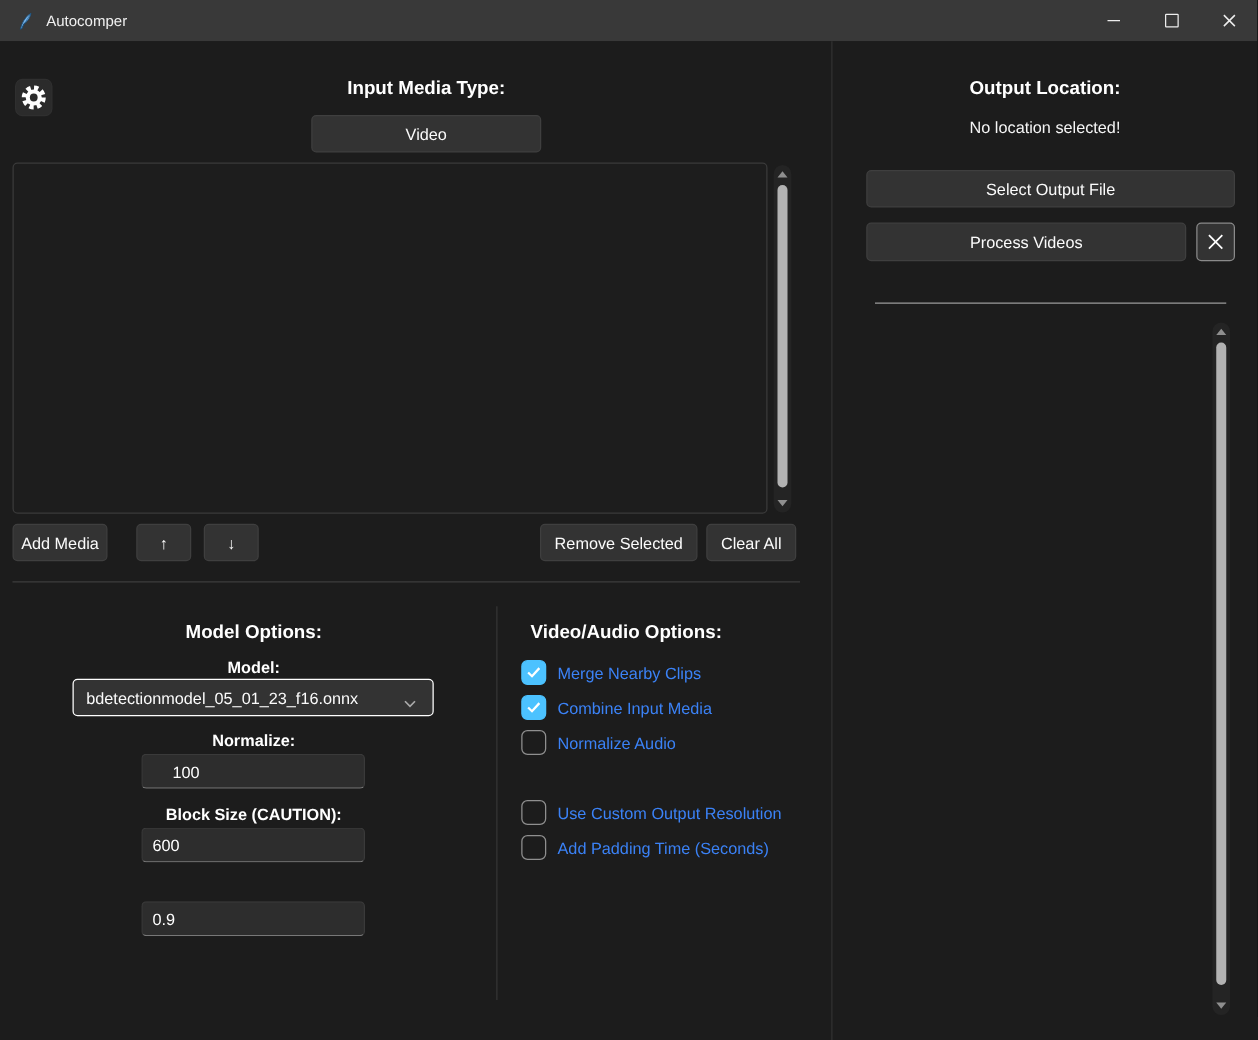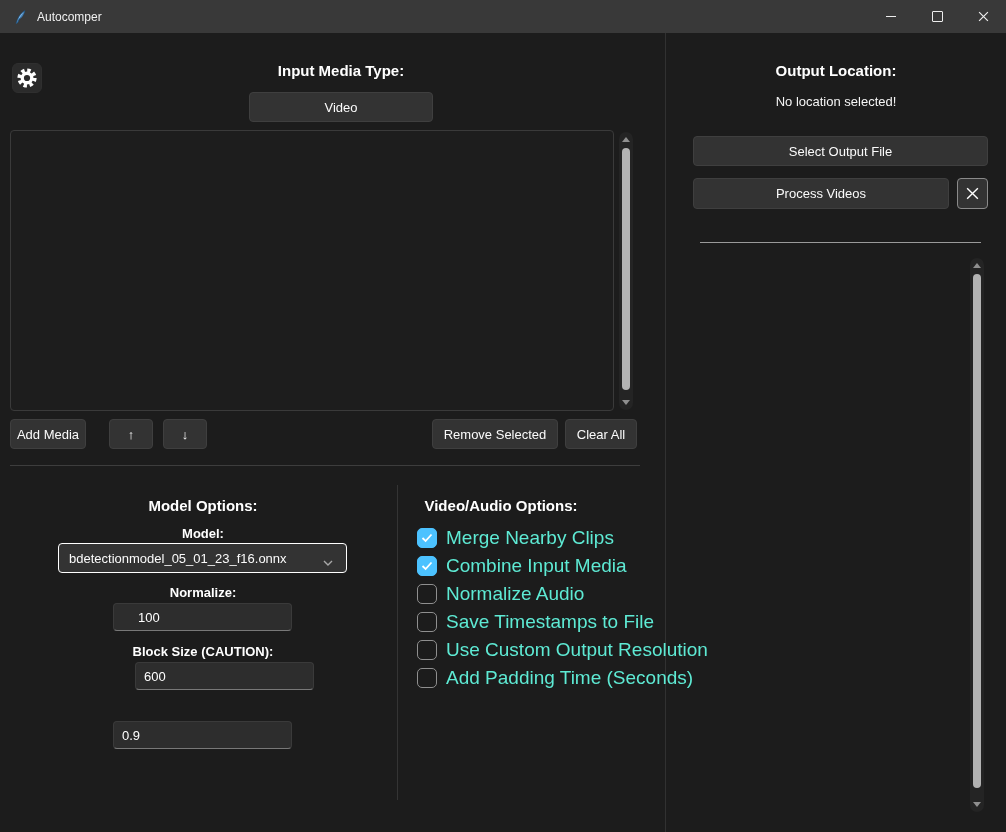--- a/index.html
+++ b/index.html
@@ -60,21 +60,21 @@
   
   .cb-row{position:absolute;height:20px;display:flex;align-items:center;}
   .cb{
     width:20px;height:20px;border-radius:5px;border:1px solid #8f8f8f;
     box-sizing:border-box;display:flex;align-items:center;justify-content:center;
     background:transparent;flex:0 0 auto;
   }
   .cb svg{display:none;}
   .cb.checked{background:#4cc2ff;border-color:#4cc2ff;}
   .cb.checked svg{display:block;}
-  .cb-label{color:#5eead4;font-size:19px;margin-left:9px;white-space:nowrap;}
+  .cb-label{color:#3b82f6;font-size:13px;margin-left:9px;white-space:nowrap;}
   
   .scrollbar{position:absolute;width:14px;background:#242424;border-radius:7px;}
   .sb-thumb{position:absolute;left:3px;width:8px;background:#b3b3b3;border-radius:4px;}
   .sb-arrow{position:absolute;left:3px;width:0;height:0;border-left:4px solid transparent;border-right:4px solid transparent;}
   .sb-arrow.up{top:5px;border-bottom:5px solid #8f8f8f;}
   .sb-arrow.down{bottom:5px;border-top:5px solid #8f8f8f;}
   .arrow-font{font-size:13px;}
 </style>
 </head>
 <body>
@@ -144,21 +144,21 @@
         <svg width="12" height="8" viewBox="0 0 12 8">
             <polyline points="2,2 6,6 10,2" fill="none" stroke="#a8a8a8" stroke-width="1.4"></polyline>
           </svg>
       </span>
     </div>
 
     <div class="abs sublabel" style="left:53px;top:552px;width:300px;">Normalize:</div>
     <input class="abs entry" style="left: 113px; top: 570px; width: 179px; height: 28px; padding-left: 24px;" value="100">
 
     <div class="abs sublabel" style="left:53px;top:611px;width:300px;">Block Size (CAUTION):</div>
-    <input class="abs entry" style="left: 113px; top: 629px; width: 179px; height: 28px; margin-left: 22px;" value="600">
+    <input class="abs entry" style="left: 113px; top: 629px; width: 179px; height: 28px;" value="600">
 
     <input class="abs entry" style="left: 113px; top: 688px; width: 179px; height: 28px;" value="0.9">
 
     <div class="abs v-divider" style="left:397px;top:452px;height:315px;"></div>
 
     <div class="abs heading" style="left:399px;top:464px;width:204px;">Video/Audio Options:</div>
 
     <div class="cb-row" style="left:417px;top:495px;">
       <span class="cb checked">
         <svg width="12" height="10" viewBox="0 0 12 10">
@@ -174,26 +174,20 @@
           </svg>
       </span>
       <span class="cb-label">Combine Input Media</span>
     </div>
     <div class="cb-row" style="left:417px;top:551px;">
       <span class="cb">
         
       </span>
       <span class="cb-label">Normalize Audio</span>
     </div>
-    <div class="cb-row" style="left:417px;top:579px;">
-      <span class="cb">
-        
-      </span>
-      <span class="cb-label">Save Timestamps to File</span>
-    </div>
     <div class="cb-row" style="left:417px;top:607px;">
       <span class="cb">
         
       </span>
       <span class="cb-label">Use Custom Output Resolution</span>
     </div>
     <div class="cb-row" style="left:417px;top:635px;">
       <span class="cb">
         
       </span>

